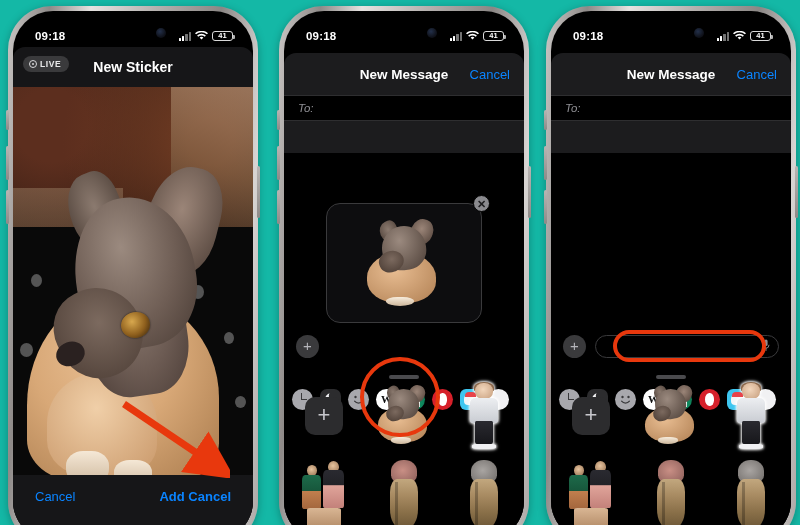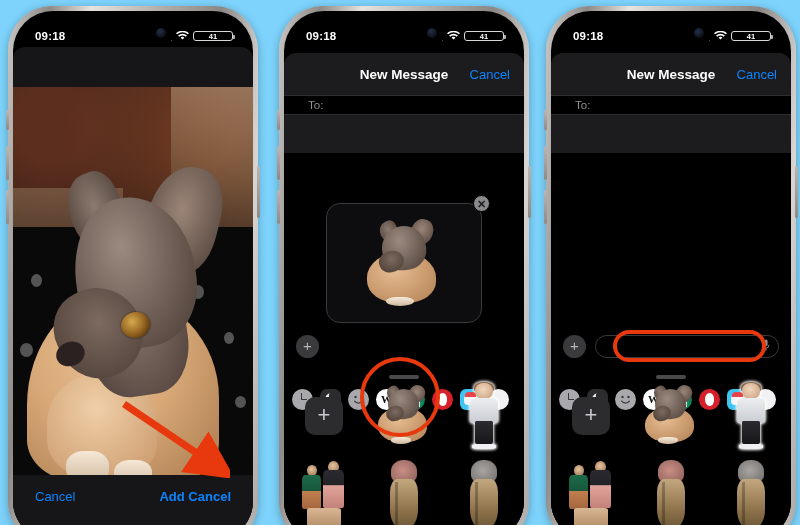--- a/index.html
+++ b/index.html
@@ -1,19 +1,19 @@
 <!DOCTYPE html>
 <html><head>
 <meta charset="utf-8">
 <style>
   * { box-sizing: border-box; margin:0; padding:0; }
   html,body { width:800px; height:525px; background:#ffffff; overflow:hidden; }
   body { font-family:"Liberation Sans", sans-serif; }
 
-  .stage { position:relative; width:800px; height:525px; background:#7dd3fc; }
+  .stage { position:relative; width:800px; height:525px; background:#14b8a6; }
 
   
   .phone {
     position:absolute;
     width:250px; height:540px;
     top:6px;
     border-radius:44px;
     background:linear-gradient(95deg,#c9c6c4 0%,#8e8a88 14%,#e6e3e1 28%,#b5b1af 50%,#8b8785 72%,#d8d5d3 88%,#a9a5a3 100%);
     padding:5px;
     box-shadow:0 2px 8px rgba(0,0,0,.28);
@@ -51,22 +51,22 @@
     display:flex; align-items:center; justify-content:space-between;
     padding:12px 20px 0 22px;
     color:#fff; font-size:11.5px; font-weight:700; letter-spacing:.2px;
   }
   .sb-right { display:flex; align-items:center; gap:4px; }
   .bars { display:flex; align-items:flex-end; gap:1.2px; height:9px; }
   .bars i { width:2.2px; background:#fff; border-radius:.5px; display:block; }
   .bars i:nth-child(1){height:3px;} .bars i:nth-child(2){height:5px;}
   .bars i:nth-child(3){height:7px;opacity:.45;} .bars i:nth-child(4){height:9px;opacity:.45;}
   .wifi svg { display:block; }
-  .batt { position:relative; width:40px; height:10.5px; border:1.2px solid rgba(255,255,255,.85);
-          border-radius:3px; display:flex; align-items:flex-end; justify-content:center; }
+  .batt { position:relative; width:21px; height:10.5px; border:1.2px solid rgba(255,255,255,.85);
+          border-radius:3px; display:flex; align-items:center; justify-content:center; }
   .batt:after { content:""; position:absolute; right:-3px; top:3px; width:1.6px; height:4px;
           background:rgba(255,255,255,.7); border-radius:0 1px 1px 0; }
   .batt span { font-size:7.5px; font-weight:700; color:#fff; line-height:1; }
 
   
   .sheet { position:absolute; left:0; right:0; bottom:0; top:36px; background:#1c1c1e; border-radius:12px 12px 0 0; overflow:hidden; }
 
   
   .p1 .sheet { background:#161618; }
   .p1 .navbar { position:relative; height:40px; display:flex; align-items:center; justify-content:center; }
@@ -135,22 +135,22 @@
   .p1 .bottombar { position:absolute; left:0; right:0; bottom:0; height:66px; background:#161618;
     display:flex; align-items:flex-start; justify-content:space-between; padding:14px 22px 0 22px; }
   .link-blue { color:#0a84ff; font-size:13px; font-weight:400; }
   .link-blue.bold { font-weight:600; }
 
   
   .msg-sheet { position:absolute; left:0; right:0; top:42px; bottom:0; background:#1c1c1e; border-radius:12px 12px 0 0; }
   .msg-nav { position:relative; height:42px; display:flex; align-items:center; justify-content:center; }
   .msg-nav .title { color:#fff; font-size:13.5px; font-weight:700; }
   .msg-nav .cancel { position:absolute; right:14px; color:#0a84ff; font-size:13px; }
-  .to-row { height:20px; border-top:.6px solid #2e2e30; border-bottom:.6px solid #2e2e30;
-    display:flex; align-items:center; padding-left:24px; color:#8e8e93; font-size:11.5px; background:#000; }
+  .to-row { height:26px; border-top:.6px solid #2e2e30; border-bottom:.6px solid #2e2e30;
+    display:flex; align-items:center; padding-left:14px; color:#8e8e93; font-size:11.5px; background:#000;font-style:italic; }
   .msg-body { position:absolute; left:0; right:0; top:100px; bottom:0; background:#000; }
 
   
   .preview {
     position:absolute; left:42px; right:42px; top:50px; height:120px;
     border:1px solid #3a3a3c; border-radius:14px; background:#0d0d0f;
   }
   .preview .close {
     position:absolute; right:-9px; top:-9px; width:17px; height:17px; border-radius:50%;
     background:#8a8a8e; color:#1c1c1e; font-size:11px; line-height:17px; text-align:center; font-weight:700;
@@ -296,20 +296,27 @@
                 <path d="M6.5 1.3a8.2 8.2 0 0 0-5.4 2L0 2.2a9.8 9.8 0 0 1 13 0l-1.1 1.1a8.2 8.2 0 0 0-5.4-2Z" fill="#fff"></path>
               </svg>
           </div>
           <div class="batt">
               <span>41</span>
             </div>
         </div>
       </div>
 
       <div class="sheet">
+        <div class="navbar">
+          <div class="live-badge">
+            <span class="dot"></span>
+            <span>LIVE</span>
+          </div>
+          <div class="nav-title">New Sticker</div>
+        </div>
 
         <div class="photo">
           <div class="room"></div>
           <div class="wall"></div>
           <div class="floor"></div>
           <div class="rug">
             <span class="paw" style="left:12%;top:18%;width:11px;height:13px;"></span>
             <span class="paw" style="left:26%;top:30%;width:9px;height:11px;"></span>
             <span class="paw" style="left:8%;top:44%;width:13px;height:14px;"></span>
             <span class="paw" style="left:72%;top:22%;width:12px;height:14px;"></span>

